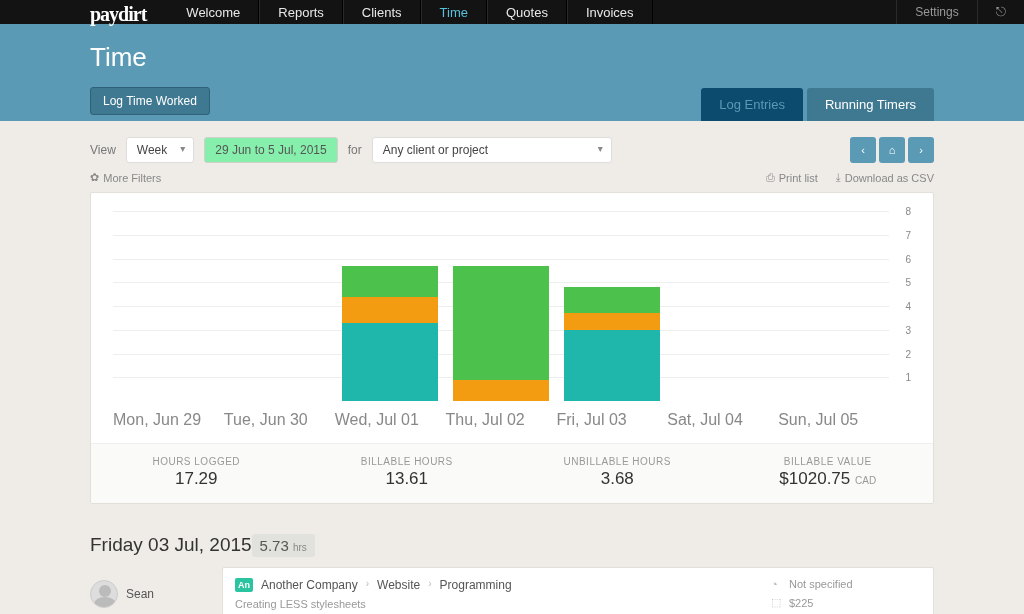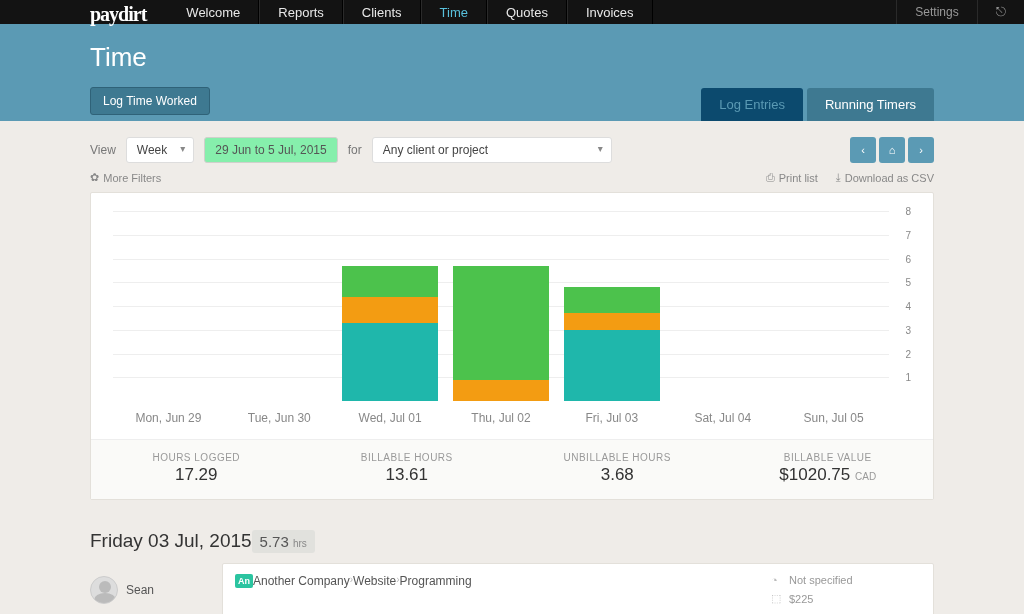--- a/index.html
+++ b/index.html
@@ -40,41 +40,41 @@
   .card{background:#fff;border:1px solid #e3e0da;border-radius:2px}
   .chart-wrap{padding:18px 22px 0 22px}
   .chart{position:relative;height:190px}
   .grid-line{position:absolute;left:0;right:22px;border-top:1px solid #eee}
   .y-tick{position:absolute;right:0;font-size:10px;color:#888;transform:translateY(-50%)}
   .bars{position:absolute;left:0;right:22px;bottom:0;top:0;display:flex}
   .bar-col{flex:1;position:relative;display:flex;justify-content:center;align-items:flex-end}
   .bar{width:86%;display:flex;flex-direction:column}
   .seg{width:100%}
   .x-axis{display:flex;margin-top:4px;margin-right:22px}
-  .x-tick{flex:1;text-align:center;font-size:12px;color:#888;padding:6px 0 14px 0}
+  .x-tick{flex:1;font-size:16px;color:#888;padding:6px 0 14px 0}
   
   .stats{display:flex;border-top:1px solid #eee;background:#fafaf8}
   .stat{flex:1;text-align:center;padding:12px 0 14px 0}
   .stat-label{font-size:10px;color:#999;letter-spacing:.5px;text-transform:uppercase;margin-bottom:2px}
   .stat-value{font-size:17px;color:#333}
   .stat-value .ccy{font-size:10px;color:#999}
   
   .day-header{display:flex;align-items:baseline;justify-content:flex-start;margin:30px 0 10px 0}
   .day-title{font-size:19px;color:#333;font-weight:400}
   .day-total{background:#e1e1dd;color:#555;border-radius:3px;padding:3px 8px;font-size:15px}
   .day-total .hrs{font-size:10px;color:#888}
   .entry{display:flex;gap:12px;align-items:stretch;margin-bottom:10px}
   .user-col{width:120px;display:flex;align-items:center;gap:8px}
   .avatar{width:28px;height:28px;border-radius:50%;background:#ddd;position:relative;overflow:hidden;border:1px solid #ccc}
   .avatar::before{content:"";position:absolute;width:12px;height:12px;border-radius:50%;background:#bbb;top:4px;left:8px}
   .avatar::after{content:"";position:absolute;width:22px;height:14px;border-radius:50% 50% 0 0;background:#bbb;bottom:-4px;left:3px}
   .user-name{font-size:12px;color:#555}
   .entry-card{flex:1;background:#fff;border:1px solid #e3e0da;border-radius:2px;padding:10px 12px;display:flex;align-items:flex-start;gap:14px}
   .entry-main{flex:1}
-  .bc{display:flex;gap:0;font-size:12px;color:#555;flex-wrap:wrap}
+  .bc{display:flex;gap:8px;font-size:12px;color:#555;flex-wrap:wrap}
   .bc-badge{background:#2bc4a0;color:#fff;font-size:9px;font-weight:700;padding:2px 3px;border-radius:2px}
   .bc-sep{color:#bbb;font-size:10px}
   .entry-desc{font-size:11px;color:#999;margin-top:6px}
   .entry-meta{width:150px;font-size:11px;color:#999;display:flex;flex-direction:column;gap:6px}
   .meta-row{display:flex;align-items:center;gap:6px}
   .meta-icon{width:12px;color:#bbb}
   .entry-time{display:flex;align-items:center;gap:0}
   .time-box{border:1px solid #ddd;border-radius:3px 0 0 3px;padding:4px 12px;font-size:19px;font-weight:700;color:#333;background:#fff}
   .time-caret{border:1px solid #ddd;border-left:none;border-radius:0 3px 3px 0;padding:9px 8px;font-size:9px;color:#888;background:#fff;cursor:pointer}
 </style>
@@ -231,20 +231,21 @@
         <div class="entry-card">
           <div class="entry-main">
             <div class="bc">
               <span class="bc-badge">An</span>
               <span>Another Company</span>
               <span class="bc-sep">›</span>
               <span>Website</span>
               <span class="bc-sep">›</span>
               <span>Programming</span>
             </div>
+            <div class="entry-desc">Creating LESS stylesheets</div>
           </div>
           <div class="entry-meta">
             <div class="meta-row">
               <span class="meta-icon">◔</span>
               <span>Not specified</span>
             </div>
             <div class="meta-row">
               <span class="meta-icon">⬚</span>
               <span>$225</span>
             </div>

